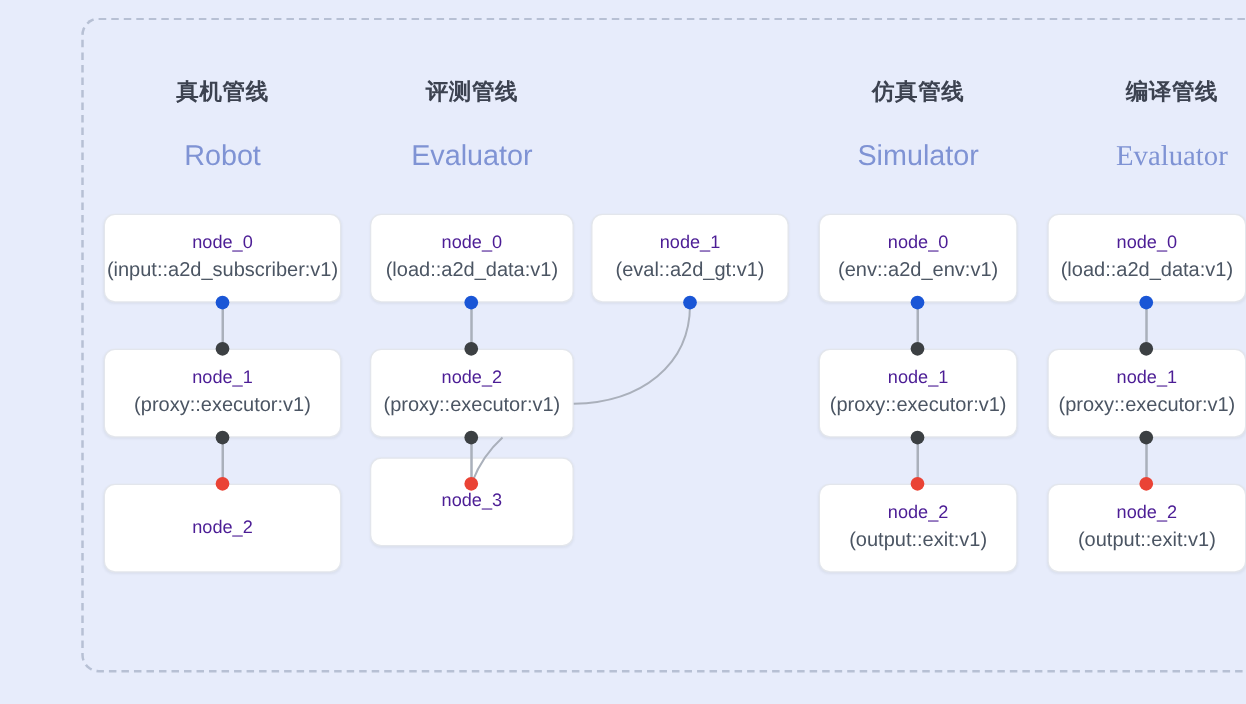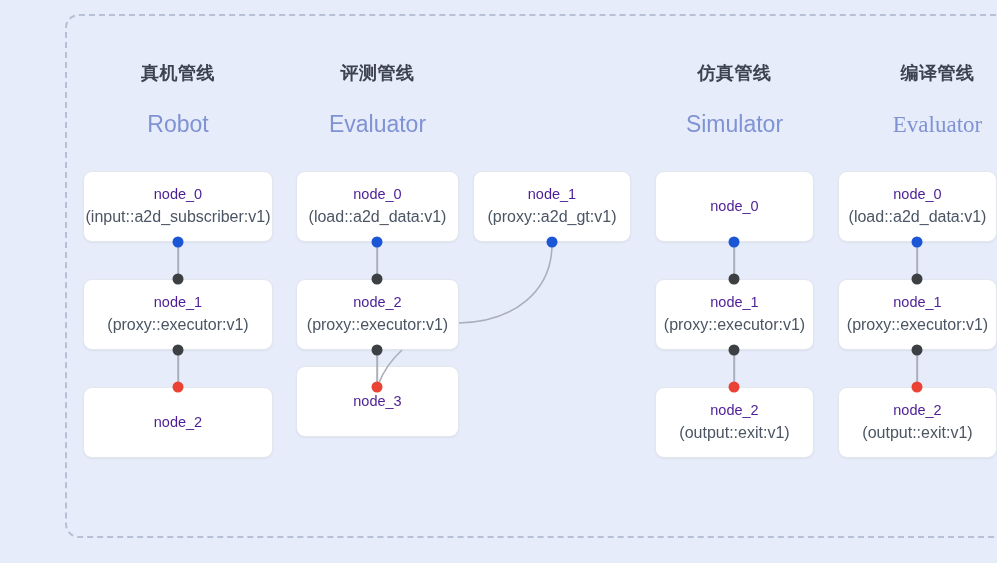--- a/index.html
+++ b/index.html
@@ -174,21 +174,21 @@
     <div class="node-id">node_2</div>
   </div>
 
   <div class="node" style="left:253px; top:171px; width:163px; height:71px;">
     <div class="node-id">node_0</div>
     <div class="node-type">(load::a2d_data:v1)</div>
   </div>
 
   <div class="node" style="left:430px; top:171px; width:158px; height:71px;">
     <div class="node-id">node_1</div>
-    <div class="node-type">(proxy::a2d_gt:v1)</div>
+    <div class="node-type">(eval::a2d_gt:v1)</div>
   </div>
 
   <div class="edge-line" style="left:334px; top:242px; height:37px;"></div>
   <div class="port blue" style="left:334px; top:242px;"></div>
   <div class="port blue" style="left:509px; top:242px;"></div>
   <div class="port dark" style="left:334px; top:279px;"></div>
 
   <div class="node" style="left:253px; top:279px; width:163px; height:71px;">
     <div class="node-id">node_2</div>
     <div class="node-type">(proxy::executor:v1)</div>
@@ -196,20 +196,21 @@
   <div class="edge-line" style="left:334px; top:350px; height:37px;"></div>
   <div class="port dark" style="left:334px; top:350px;"></div>
   <div class="port red" style="left:334px; top:387px;"></div>
 
   <div class="node" style="left:253px; top:366px; width:163px; height:71px;">
     <div class="node-id">node_3</div>
   </div>
 
   <div class="node" style="left:612px; top:171px; width:159px; height:71px;">
     <div class="node-id">node_0</div>
+    <div class="node-type">(env::a2d_env:v1)</div>
   </div>
   <div class="edge-line" style="left:691px; top:242px; height:37px;"></div>
   <div class="port blue" style="left:691px; top:242px;"></div>
   <div class="port dark" style="left:691px; top:279px;"></div>
 
   <div class="node" style="left:612px; top:279px; width:159px; height:71px;">
     <div class="node-id">node_1</div>
     <div class="node-type">(proxy::executor:v1)</div>
   </div>
   <div class="edge-line" style="left:691px; top:350px; height:37px;"></div>

